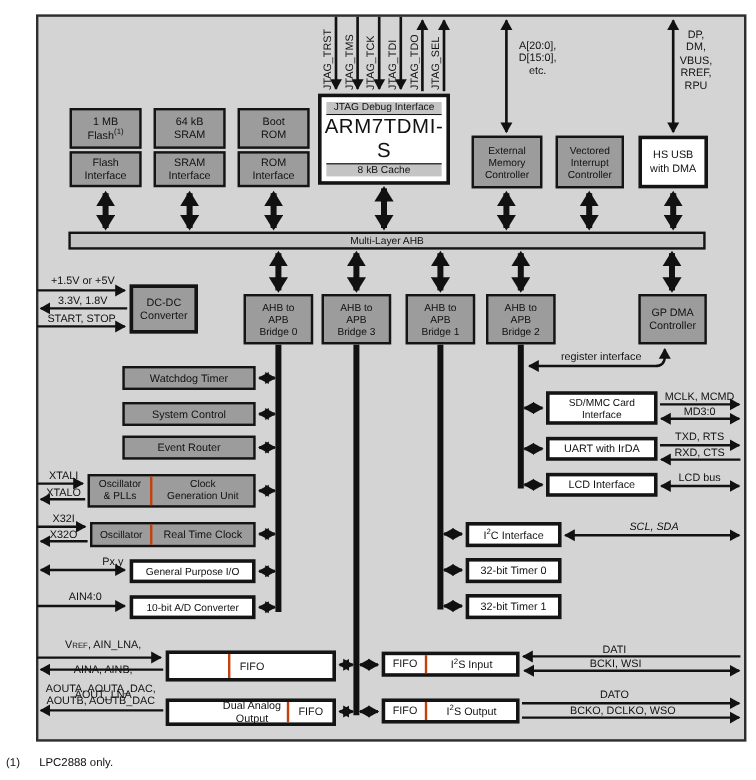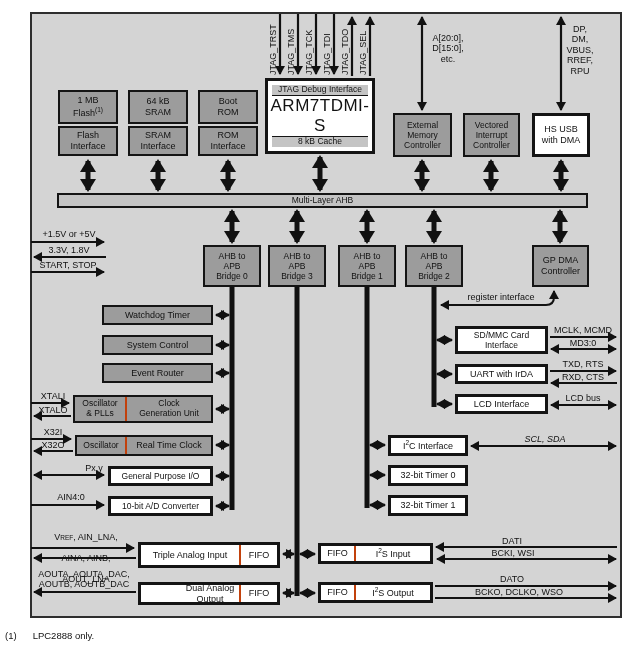--- a/index.html
+++ b/index.html
@@ -170,20 +170,22 @@
 APB
 Bridge 3</div>
   <div class="box gray f8" style="left:338px;top:245px;width:58px;height:42px;">AHB to
 APB
 Bridge 1</div>
   <div class="box gray f8" style="left:405px;top:245px;width:58px;height:42px;">AHB to
 APB
 Bridge 2</div>
   <div class="box gray" style="left:532px;top:245px;width:57px;height:42px;">GP DMA
 Controller</div>
+  <div class="box gray" style="left:108px;top:237px;width:57px;height:41px;border-width:3px;">DC-DC
+Converter</div>
 
   <div class="box gray" style="left:102px;top:305px;width:111px;height:20px;">Watchdog Timer</div>
   <div class="box gray" style="left:102px;top:335px;width:111px;height:20px;">System Control</div>
   <div class="box gray" style="left:102px;top:363px;width:111px;height:20px;">Event Router</div>
 
   <div class="box gray split" style="left:73px;top:395px;width:140px;height:28px;">
     <div class="cell f8" style="width:50px;">Oscillator
 &amp; PLLs</div>
     <div class="cell divl f8" style="flex:1;">Clock
 Generation Unit</div>
@@ -191,21 +193,20 @@
 
   <div class="box gray split" style="left:75px;top:435px;width:138px;height:21px;">
     <div class="cell f8" style="width:48px;">Oscillator</div>
     <div class="cell divl" style="flex:1;">Real Time Clock</div>
   </div>
 
   <div class="box white f8" style="left:108px;top:466px;width:105px;height:20px;">General Purpose I/O</div>
   <div class="box white f8" style="left:108px;top:496px;width:105px;height:20px;">10-bit A/D Converter</div>
 
   <div class="box white split" style="left:138px;top:542px;width:142px;height:26px;">
-    <div class="cell" style="flex:1;">Triple Analog Input</div>
     <div class="cell divl" style="width:36px;">FIFO</div>
   </div>
   <div class="box white split" style="left:138px;top:582px;width:142px;height:23px;">
     <div class="cell" style="flex:1;margin-left:40px;">Dual Analog Output</div>
     <div class="cell divl" style="width:36px;">FIFO</div>
   </div>
 
   <div class="box white f8" style="left:455px;top:326px;width:93px;height:28px;">SD/MMC Card
 Interface</div>
   <div class="box white" style="left:455px;top:364px;width:93px;height:20px;">UART with IrDA</div>

